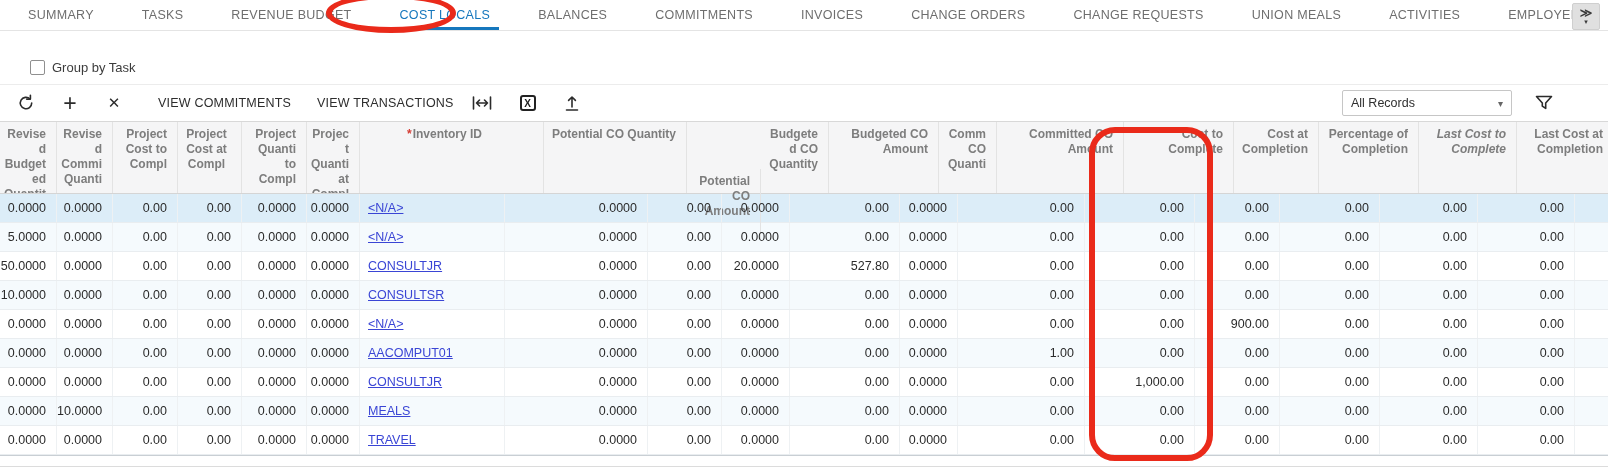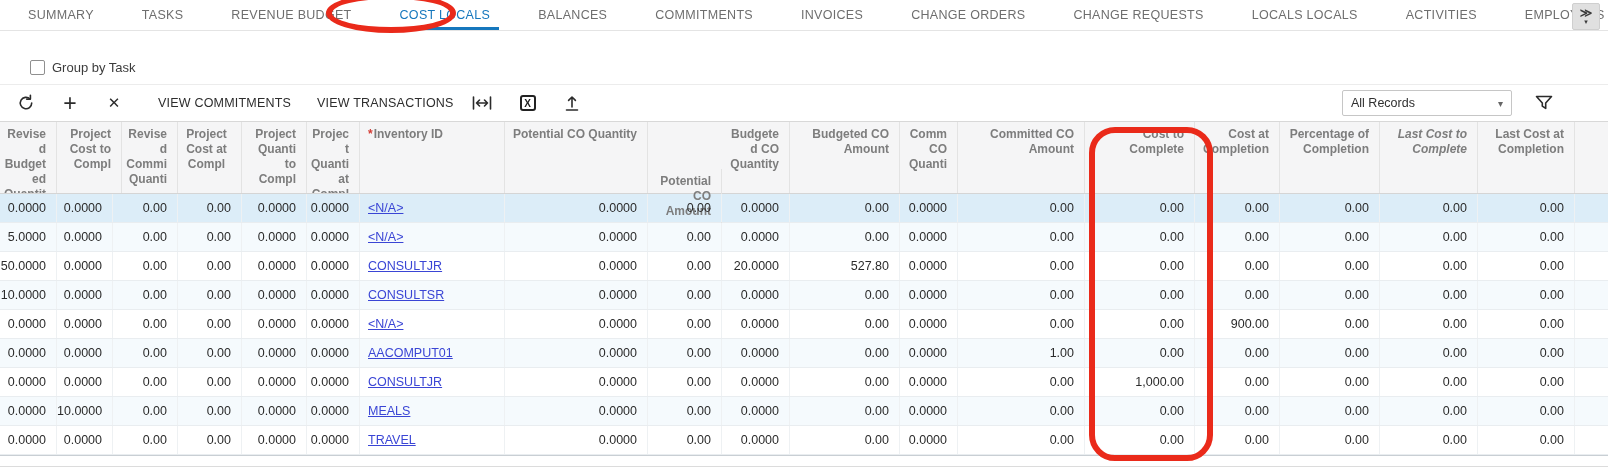--- a/index.html
+++ b/index.html
@@ -105,21 +105,21 @@
     <div id="tab-strip-items" style="display:flex;align-items:flex-end;height:100%;gap:17px;">
         <div class="tab">SUMMARY</div>
         <div class="tab">TASKS</div>
         <div class="tab">REVENUE BUDGET</div>
         <div class="tab active">COST LOCALS</div>
         <div class="tab">BALANCES</div>
         <div class="tab">COMMITMENTS</div>
         <div class="tab">INVOICES</div>
         <div class="tab">CHANGE ORDERS</div>
         <div class="tab">CHANGE REQUESTS</div>
-        <div class="tab">LOCALS LOCALS</div>
+        <div class="tab">UNION MEALS</div>
         <div class="tab">ACTIVITIES</div>
         <div class="tab">EMPLOYEES</div>
         <div class="tab">EQUIPMENT</div>
       </div>
     <div class="tab-overflow">
       <span class="gg">≫</span>
       <span class="dd">▾</span>
     </div>
   </div>
 
@@ -163,26 +163,26 @@
         <svg width="18" height="16" viewBox="0 0 18 16">
           <path class="st" d="M1.5 1.5h15L10.7 8v5.4l-3.4-2.3V8z"></path>
         </svg>
       </div>
     </div>
   </div>
 
   <div class="grid">
     <div class="ghead" id="grid-head">
         <div class="hcell" style="width: 57px;">Revised Budgeted Quantity</div>
+        <div class="hcell" style="width: 56px;">Revised Commi Quanti</div>
         <div class="hcell" style="width: 65px;">Project Cost to Compl</div>
-        <div class="hcell" style="width: 56px;">Revised Commi Quanti</div>
         <div class="hcell" style="width: 64px; text-align: center;">Project Cost at Compl</div>
         <div class="hcell" style="width: 65px;">Project Quanti to Compl</div>
         <div class="hcell" style="width: 53px;">Project Quanti at Compl</div>
-        <div class="hcell left" style="width: 145px;"><span class="req">*</span>Inventory ID</div>
+        <div class="hcell left" style="width: 145px; margin-left: 39px;"><span class="req">*</span>Inventory ID</div>
         <div class="hcell" style="width: 143px;">Potential CO Quantity</div>
         <div class="hcell" style="width: 74px; margin-top: 47px;">Potential CO Amount</div>
         <div class="hcell" style="width: 68px;">Budgeted CO Quantity</div>
         <div class="hcell" style="width: 110px;">Budgeted CO Amount</div>
         <div class="hcell" style="width: 58px;">Comm CO Quanti</div>
         <div class="hcell" style="width: 127px;">Committed CO Amount</div>
         <div class="hcell" style="width: 110px;">Cost to Complete</div>
         <div class="hcell" style="width: 85px;">Cost at Completion</div>
         <div class="hcell" style="width: 100px;">Percentage of Completion</div>
         <div class="hcell" style="width: 98px; font-style: italic;">Last Cost to Complete</div>

